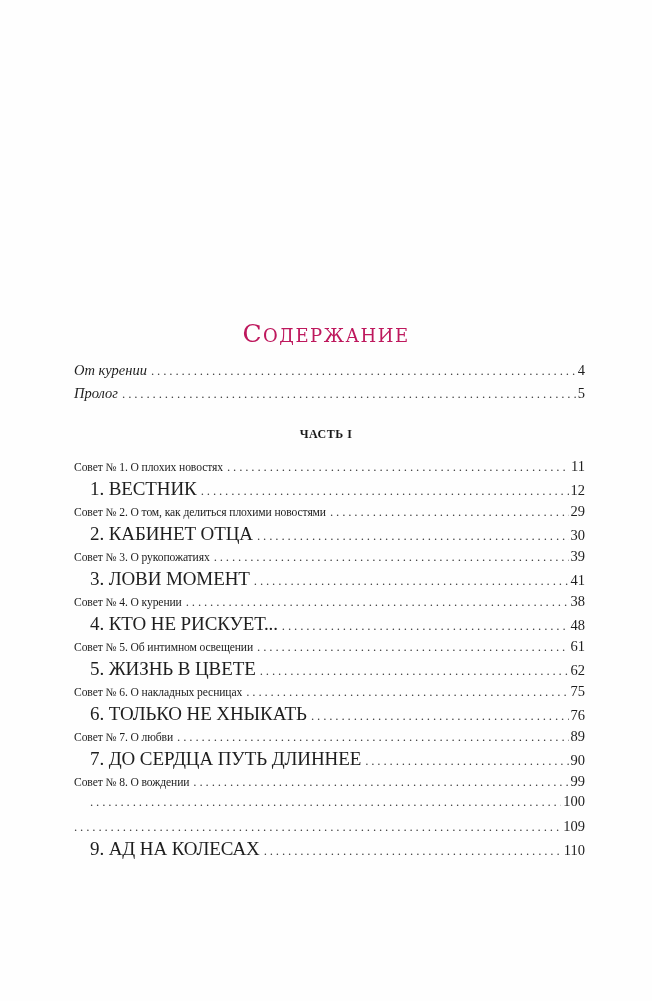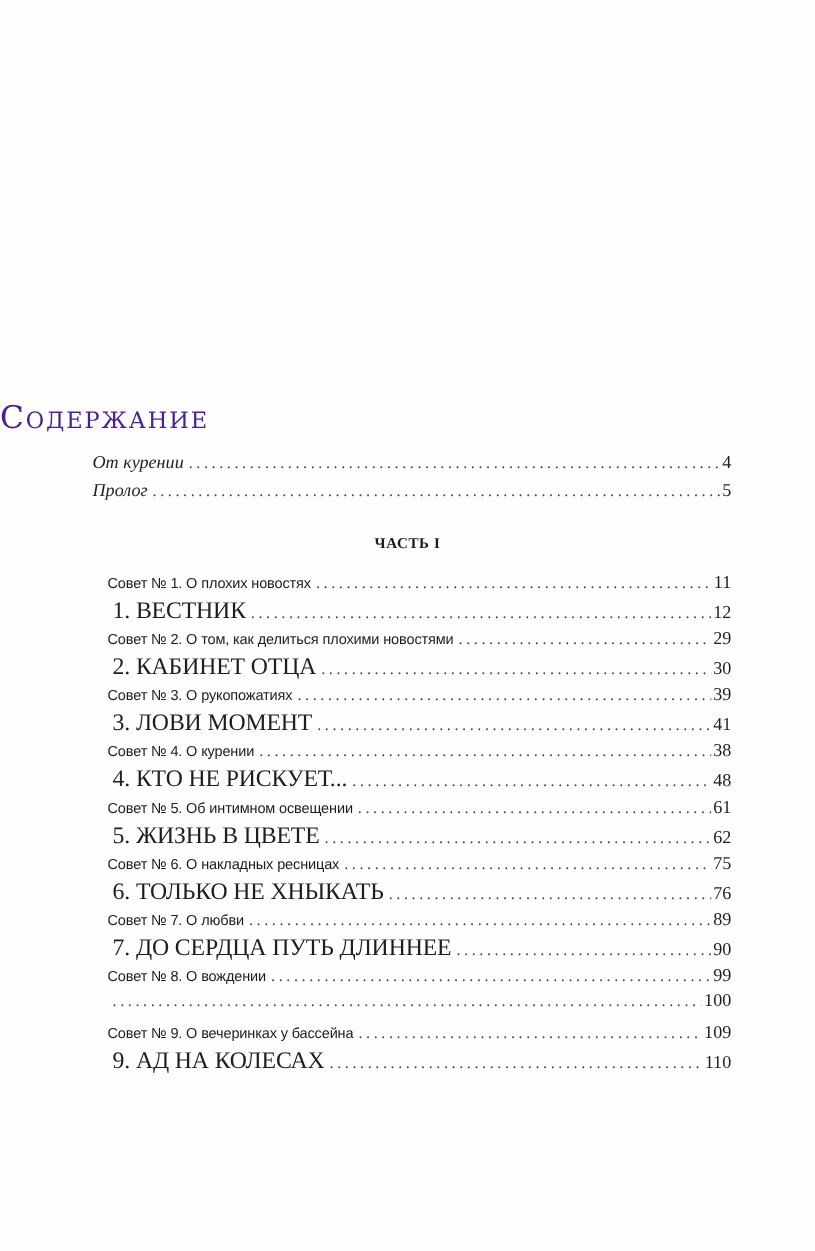--- a/index.html
+++ b/index.html
@@ -7,25 +7,26 @@
       width: 652px; height: 1001px;
       background: #fefefe;
       color: #1e1e1e;
       position: relative;
       overflow: hidden;
       font-family: "Liberation Serif", serif;
     }
     .page-title {
       position: absolute;
       top: 302px; left: 0; width: 652px;
+      text-align: center;
       font-family: "DejaVu Serif", serif;
       font-size: 25px;
       letter-spacing: 1.5px;
       font-variant: small-caps;
-      color: #4c1d95;
+      color: #be185d;
       font-weight: normal;
     }
     .toc-line {
       position: absolute;
       left: 74px; width: 511px;
       display: flex;
       align-items: baseline;
       white-space: nowrap;
       height: 20px;
     }
@@ -57,25 +58,24 @@
       position: absolute;
       top: 427px; left: 0; width: 652px;
       text-align: center;
       font-family: "Liberation Serif", serif;
       font-weight: bold;
       font-size: 12px;
       letter-spacing: 0.5px;
       color: #1a1a1a;
     }
     .advice-line .label {
-      font-family: Liberation Sans, sans-serif;
+      font-family: Liberation Serif, serif;
       font-size: 11.6px;
       letter-spacing: -0.1px;
       color: #1c1c1c;
-      margin-left: 12px;
     }
     .chapter-line { left: 90px; width: 495px; }
     .chapter-line .label {
       font-family: "Liberation Serif", serif;
       font-size: 19px;
       letter-spacing: -0.1px;
     }
   </style>
 </head>
 <body>
@@ -176,21 +176,20 @@
   <span class="label">Совет № 8. О вождении</span>
   <span class="dots"></span>
   <span class="page">99</span>
 </div>
 <div class="toc-line chapter-line" style="top:793px">
   <span class="dots"></span>
   <span class="page">100</span>
 </div>
 
 <div class="toc-line advice-line" style="top:818px">
-  <span class="label">Совет № 9. О вечеринках у бассейна</span>
   <span class="dots"></span>
   <span class="page">109</span>
 </div>
 <div class="toc-line chapter-line" style="top:838px">
   <span class="label">9. АД НА КОЛЕСАХ</span>
   <span class="dots"></span>
   <span class="page">110</span>
 </div>
 
 </body></html>

